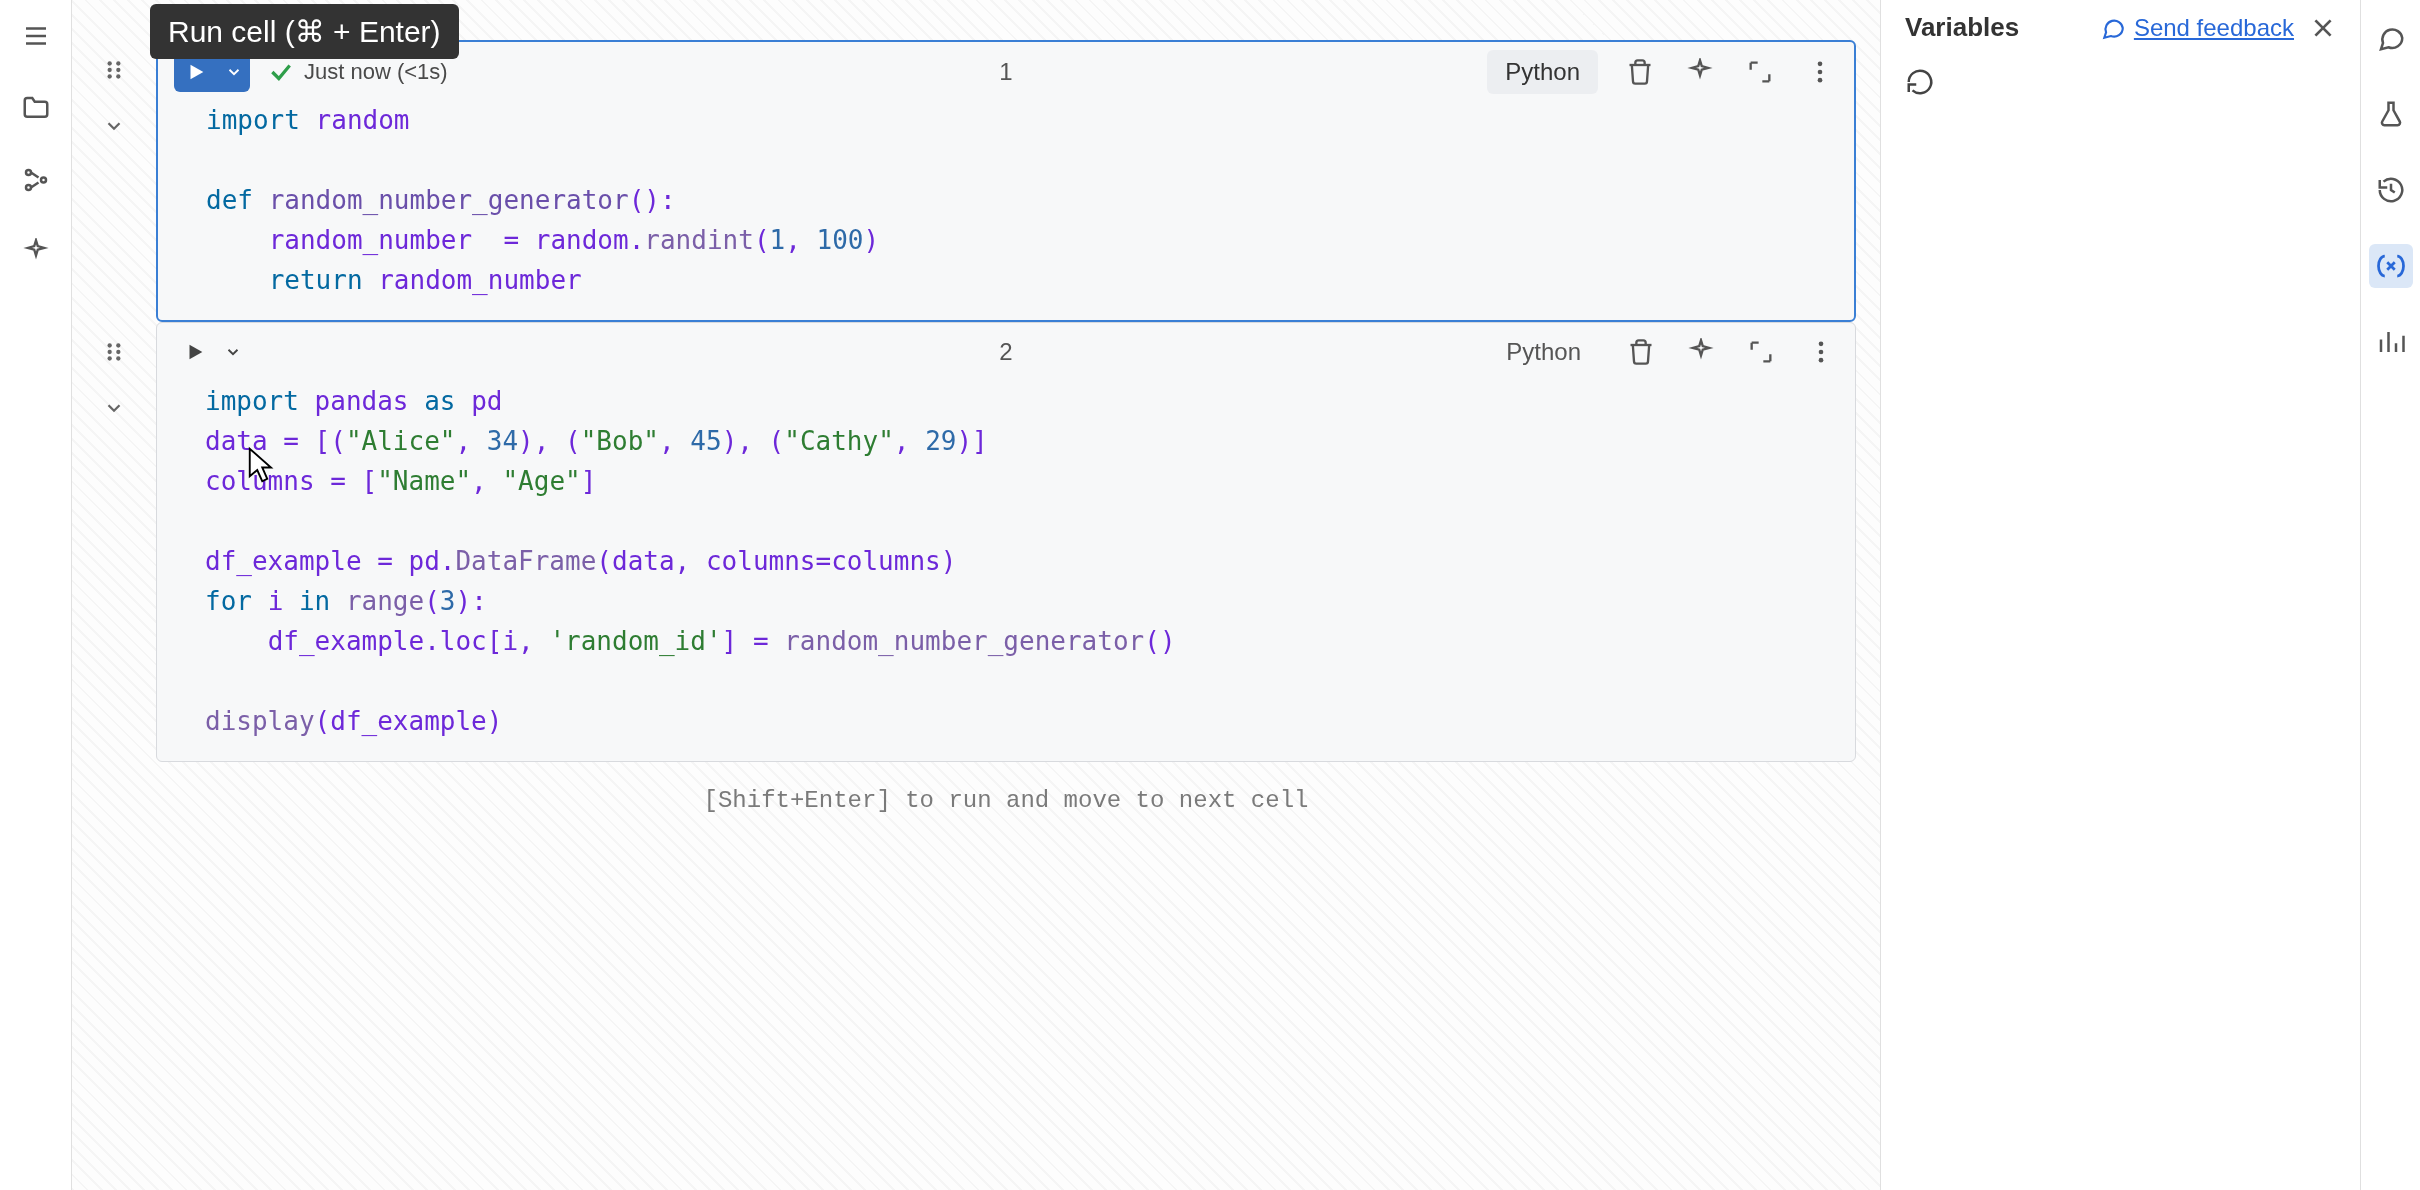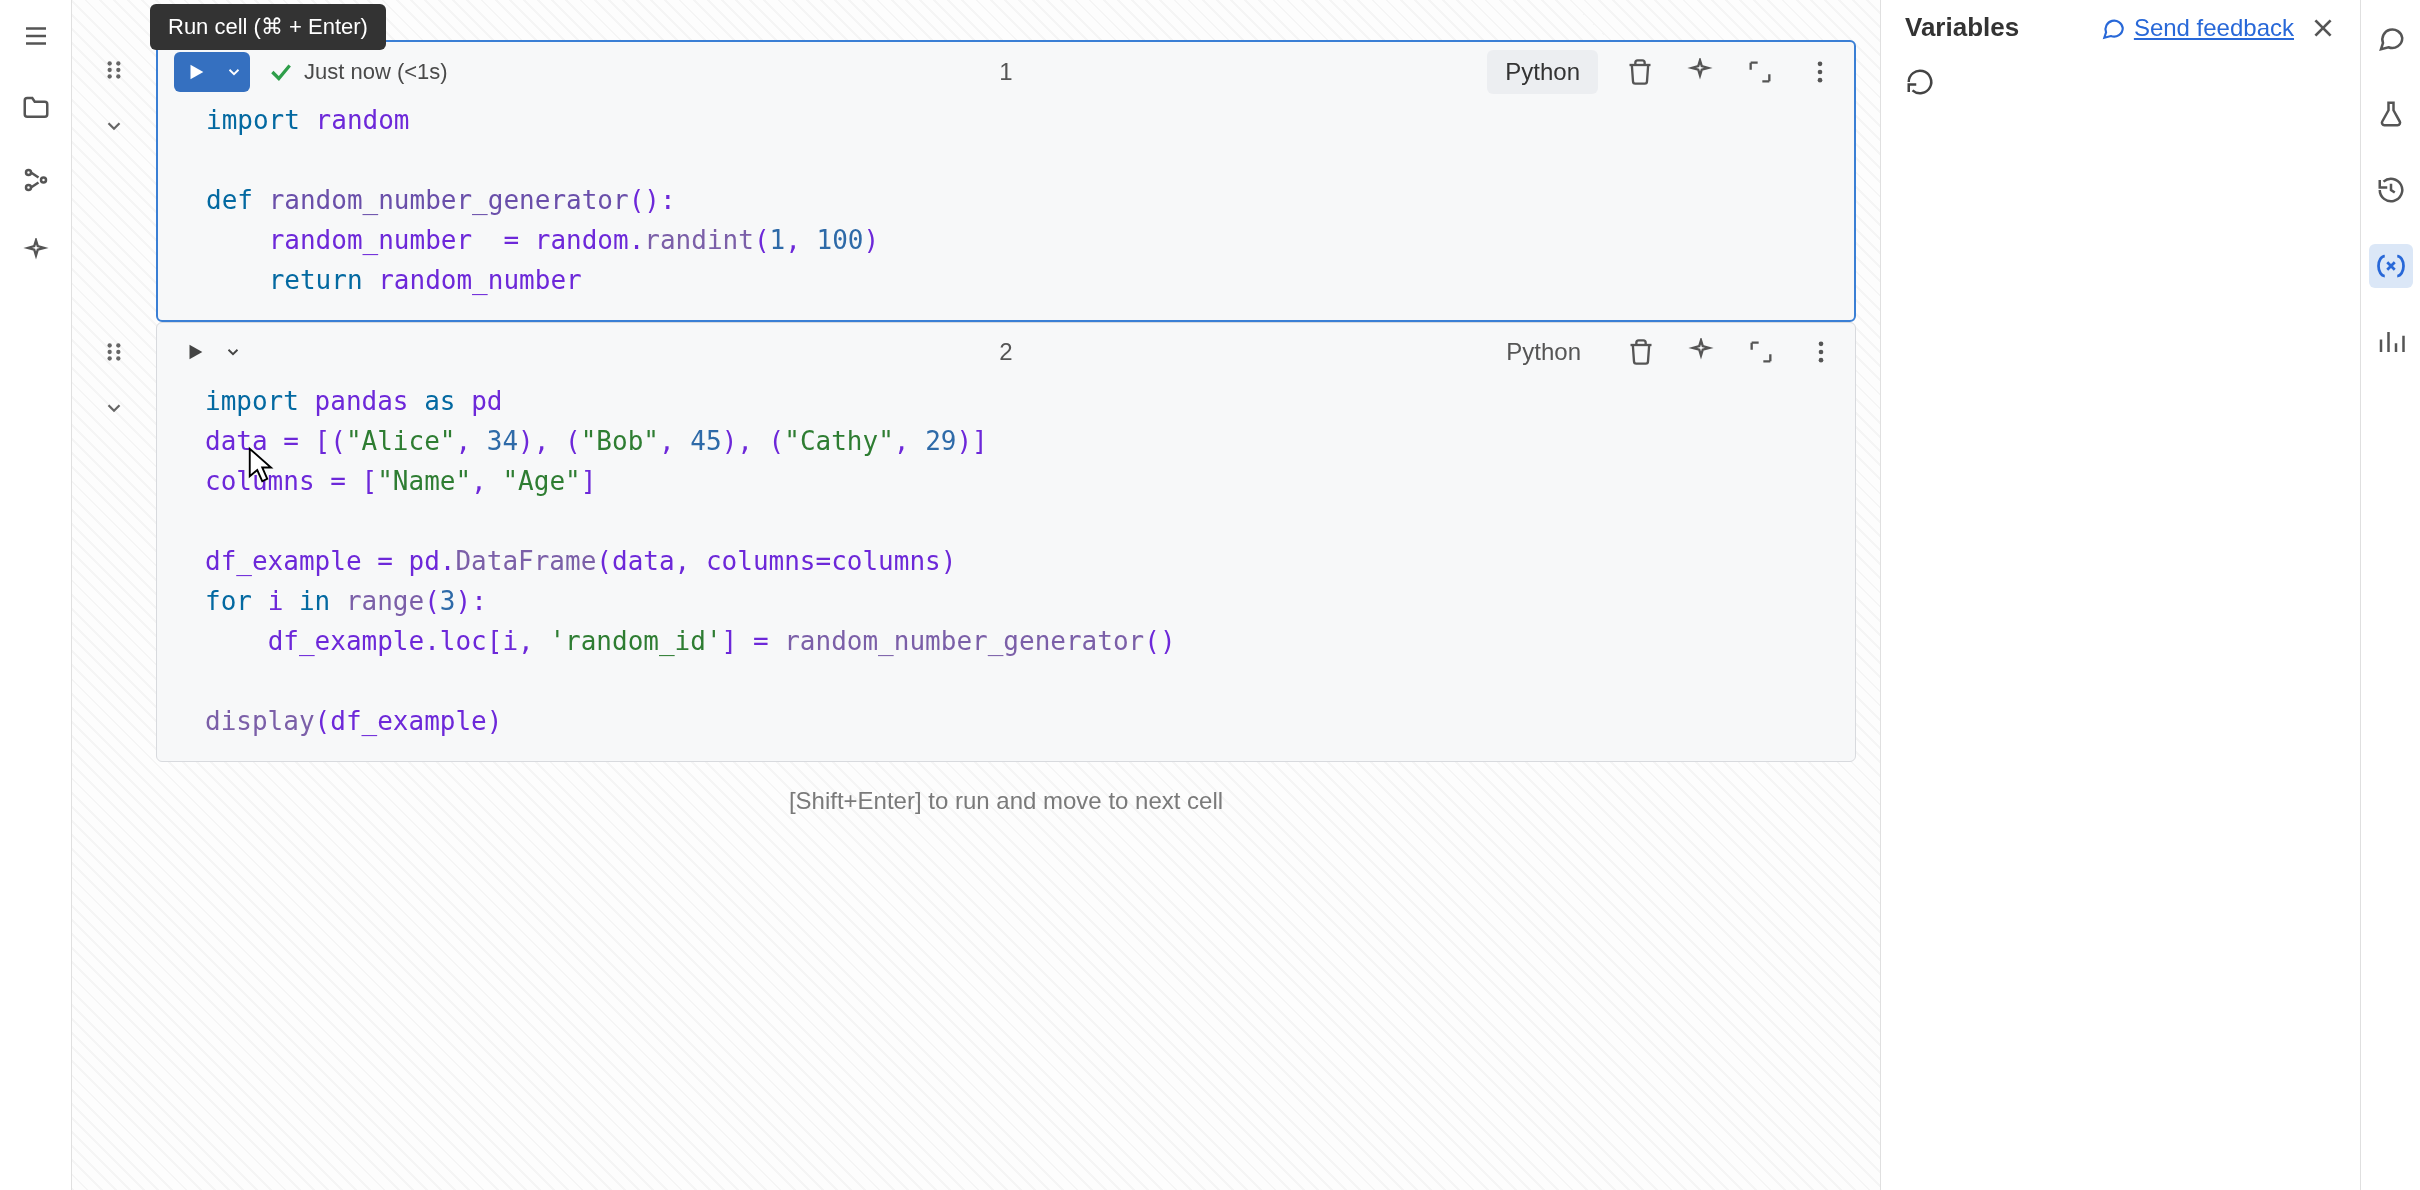--- a/index.html
+++ b/index.html
@@ -35,21 +35,21 @@
     repeating-linear-gradient(45deg, #f5f5f5 0 2px, transparent 2px 10px);
   background-color: #fdfdfd;
   overflow-y: auto;
   padding: 40px 24px 24px 24px;
 }
 .tooltip {
   position: absolute;
   top: 4px; left: 78px;
   background: #333;
   color: #fff;
-  font-size: 22px;
+  font-size: 30px;
   padding: 10px 18px;
   border-radius: 6px;
   z-index: 100;
 }
 .cells-wrap { margin-left: 60px; }
 .cell-block {
   position: relative;
 }
 .cell-gutter {
   position: absolute;
@@ -130,21 +130,21 @@
   white-space: pre;
 }
 .kw { color: #0369a1; }
 .fn { color: #7b5fa8; }
 .fnname { color: #6a4faa; }
 .num { color: #2e6aa8; }
 .str { color: #2e7d32; }
 .var { color: #6d28d9; }
 .hints {
   text-align: center;
-  font-family: Liberation Sans, sans-serif;
+  font-family: Liberation Mono, monospace;
   font-size: 24px;
   color: #7a7a7a;
   line-height: 38px;
   margin-top: 20px;
 }
 .right-panel {
   width: 480px;
   border-left: 1px solid #e0e0e0;
   background: #fff;
   display: flex;

